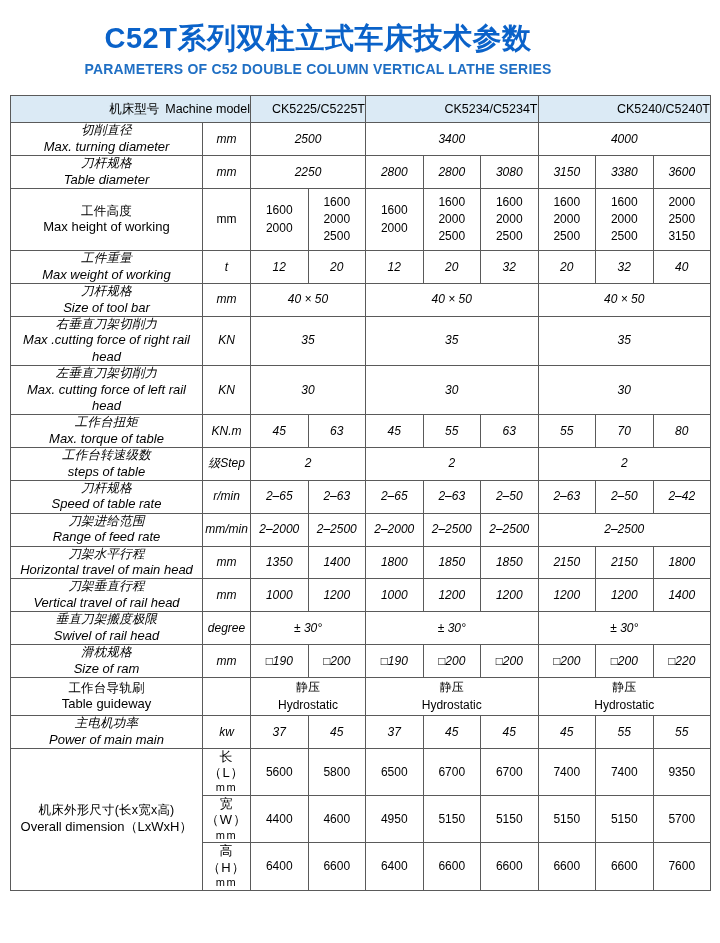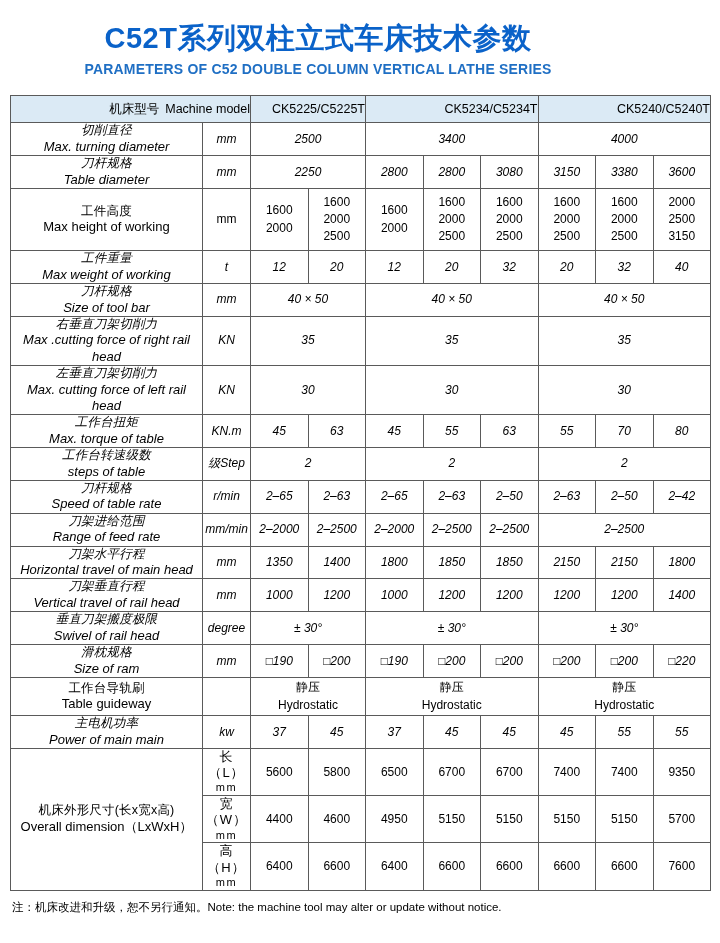--- a/index.html
+++ b/index.html
@@ -484,15 +484,14 @@
             <td class="val">6600</td>
             <td class="val">6600</td>
             <td class="val">6600</td>
             <td class="val">6600</td>
             <td class="val">7600</td>
           </tr>
         </tbody>
     </table>
   </div>
 
-  <div class="footnote">注：机床改进和升级，恕不另行通知。Note: the machine tool may alter or update without notice.</div>
 
 </div>
 
 </body></html>

